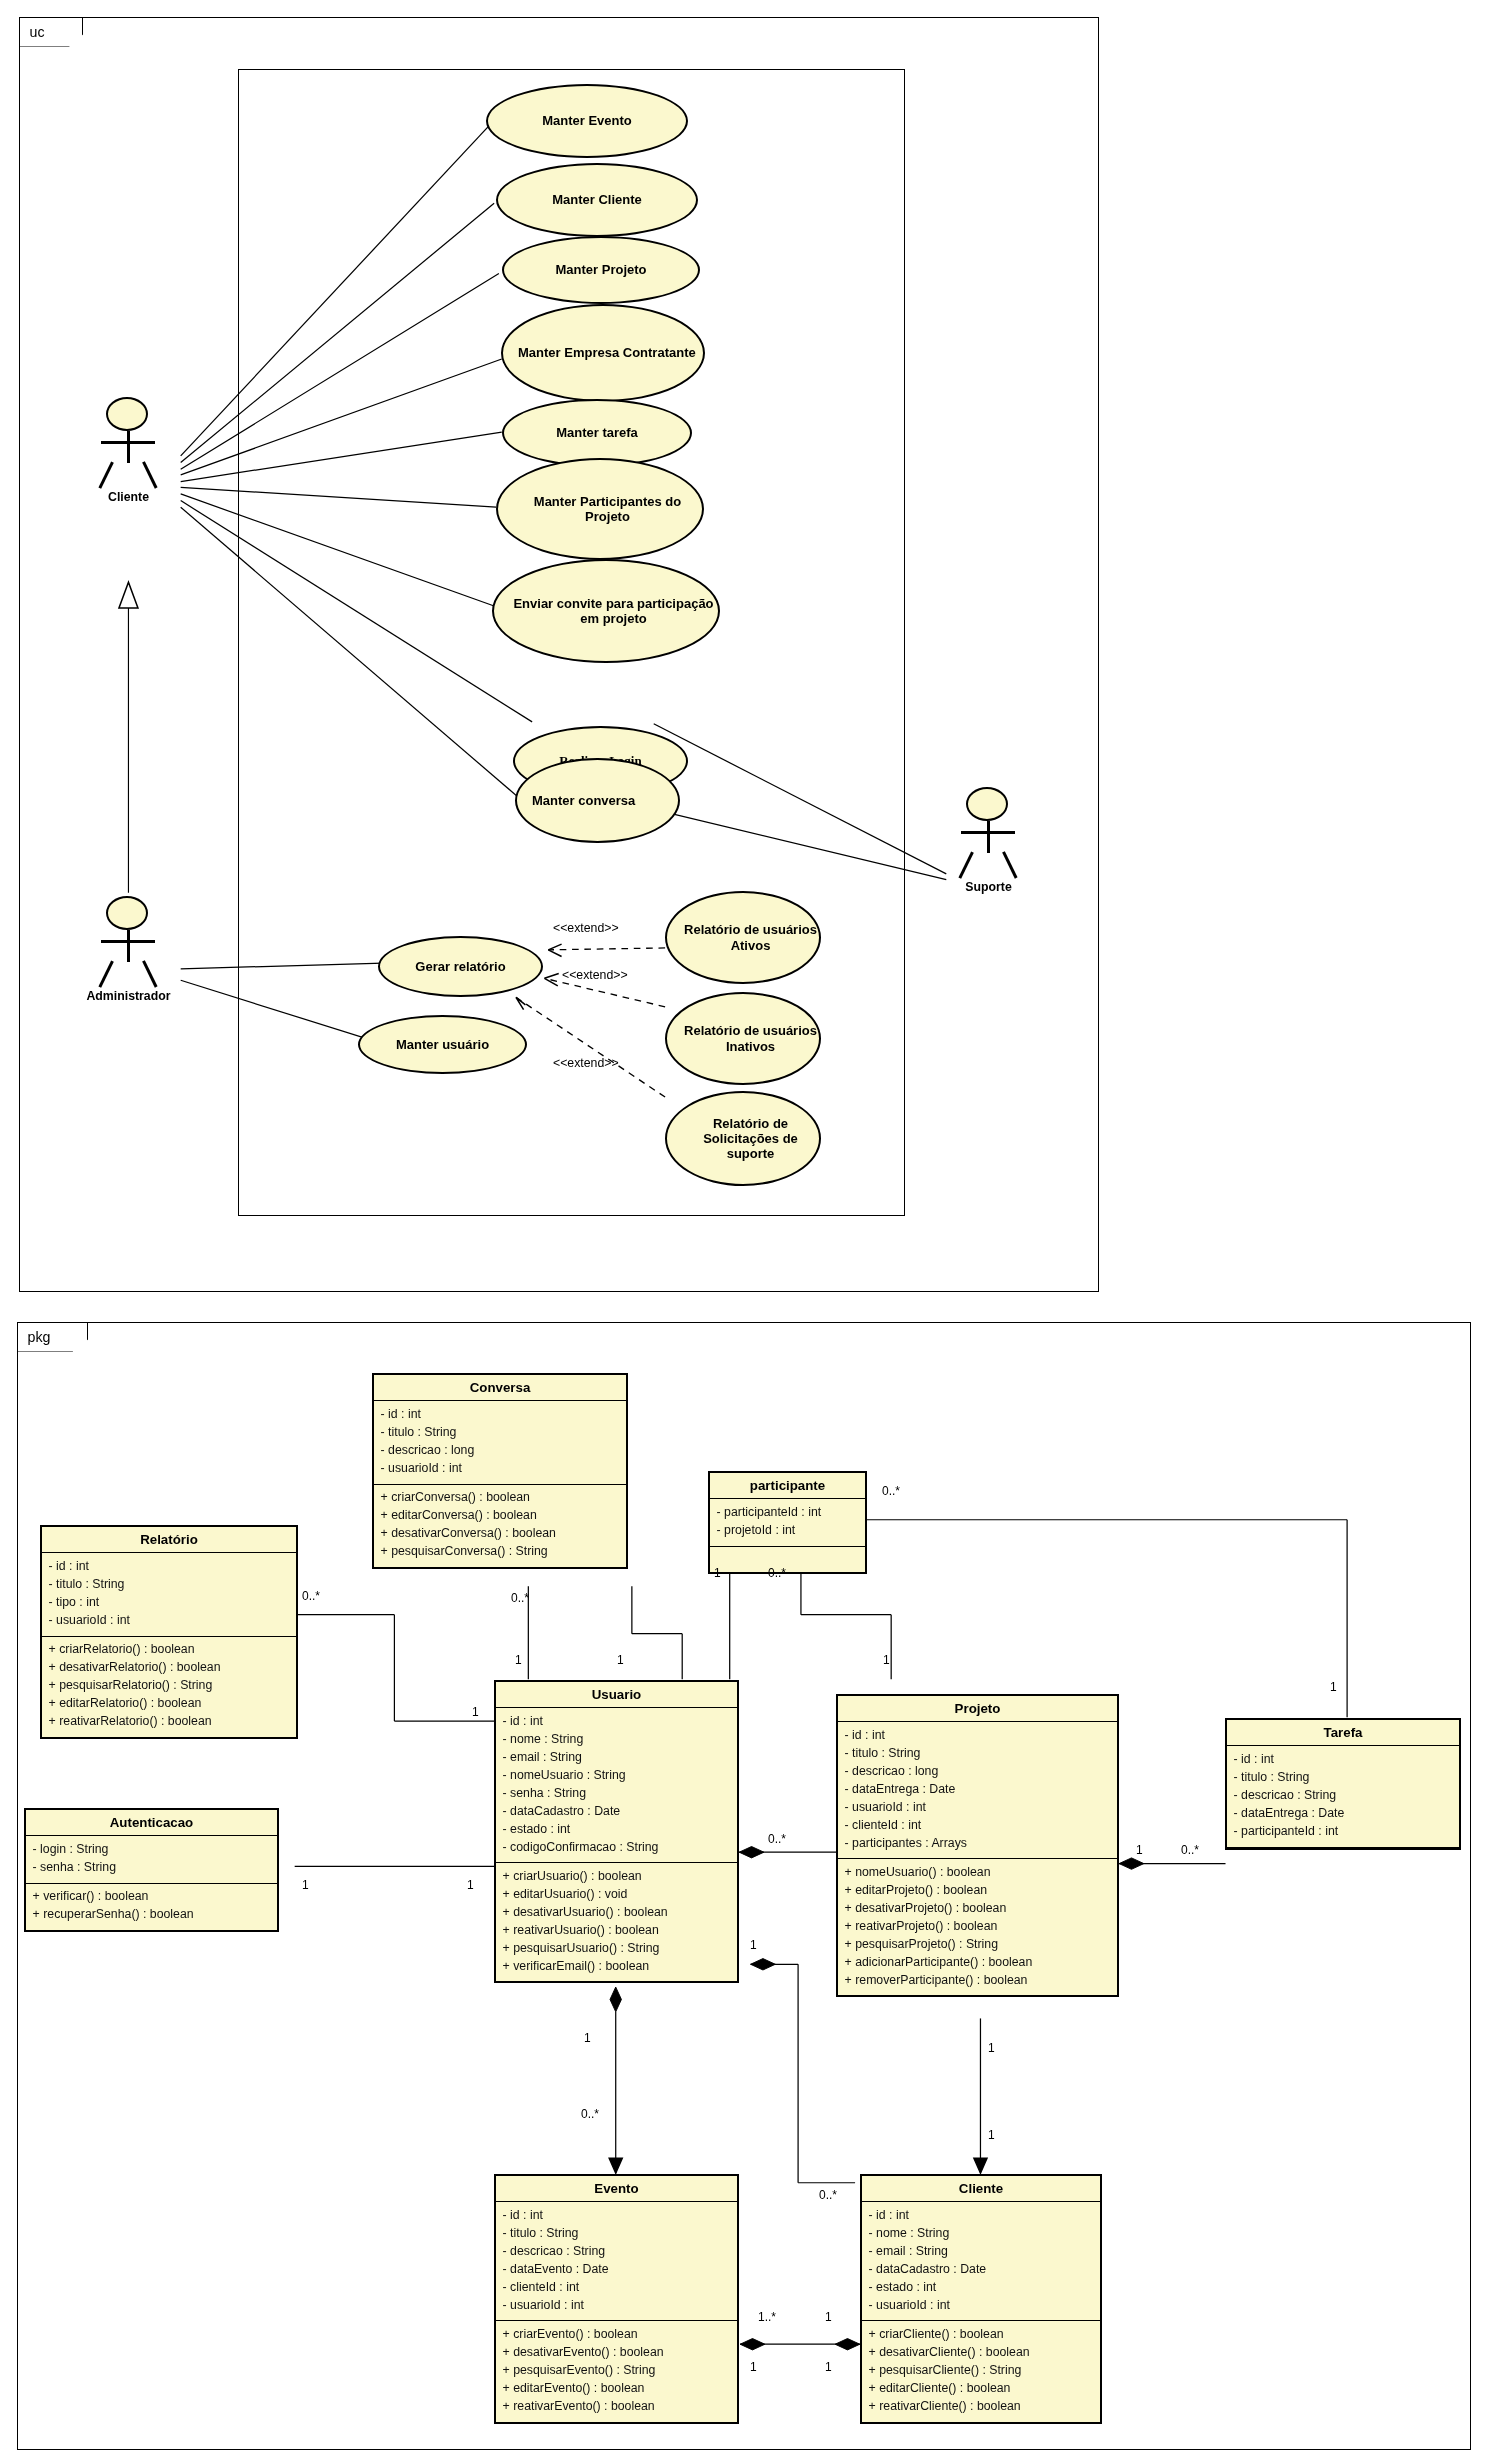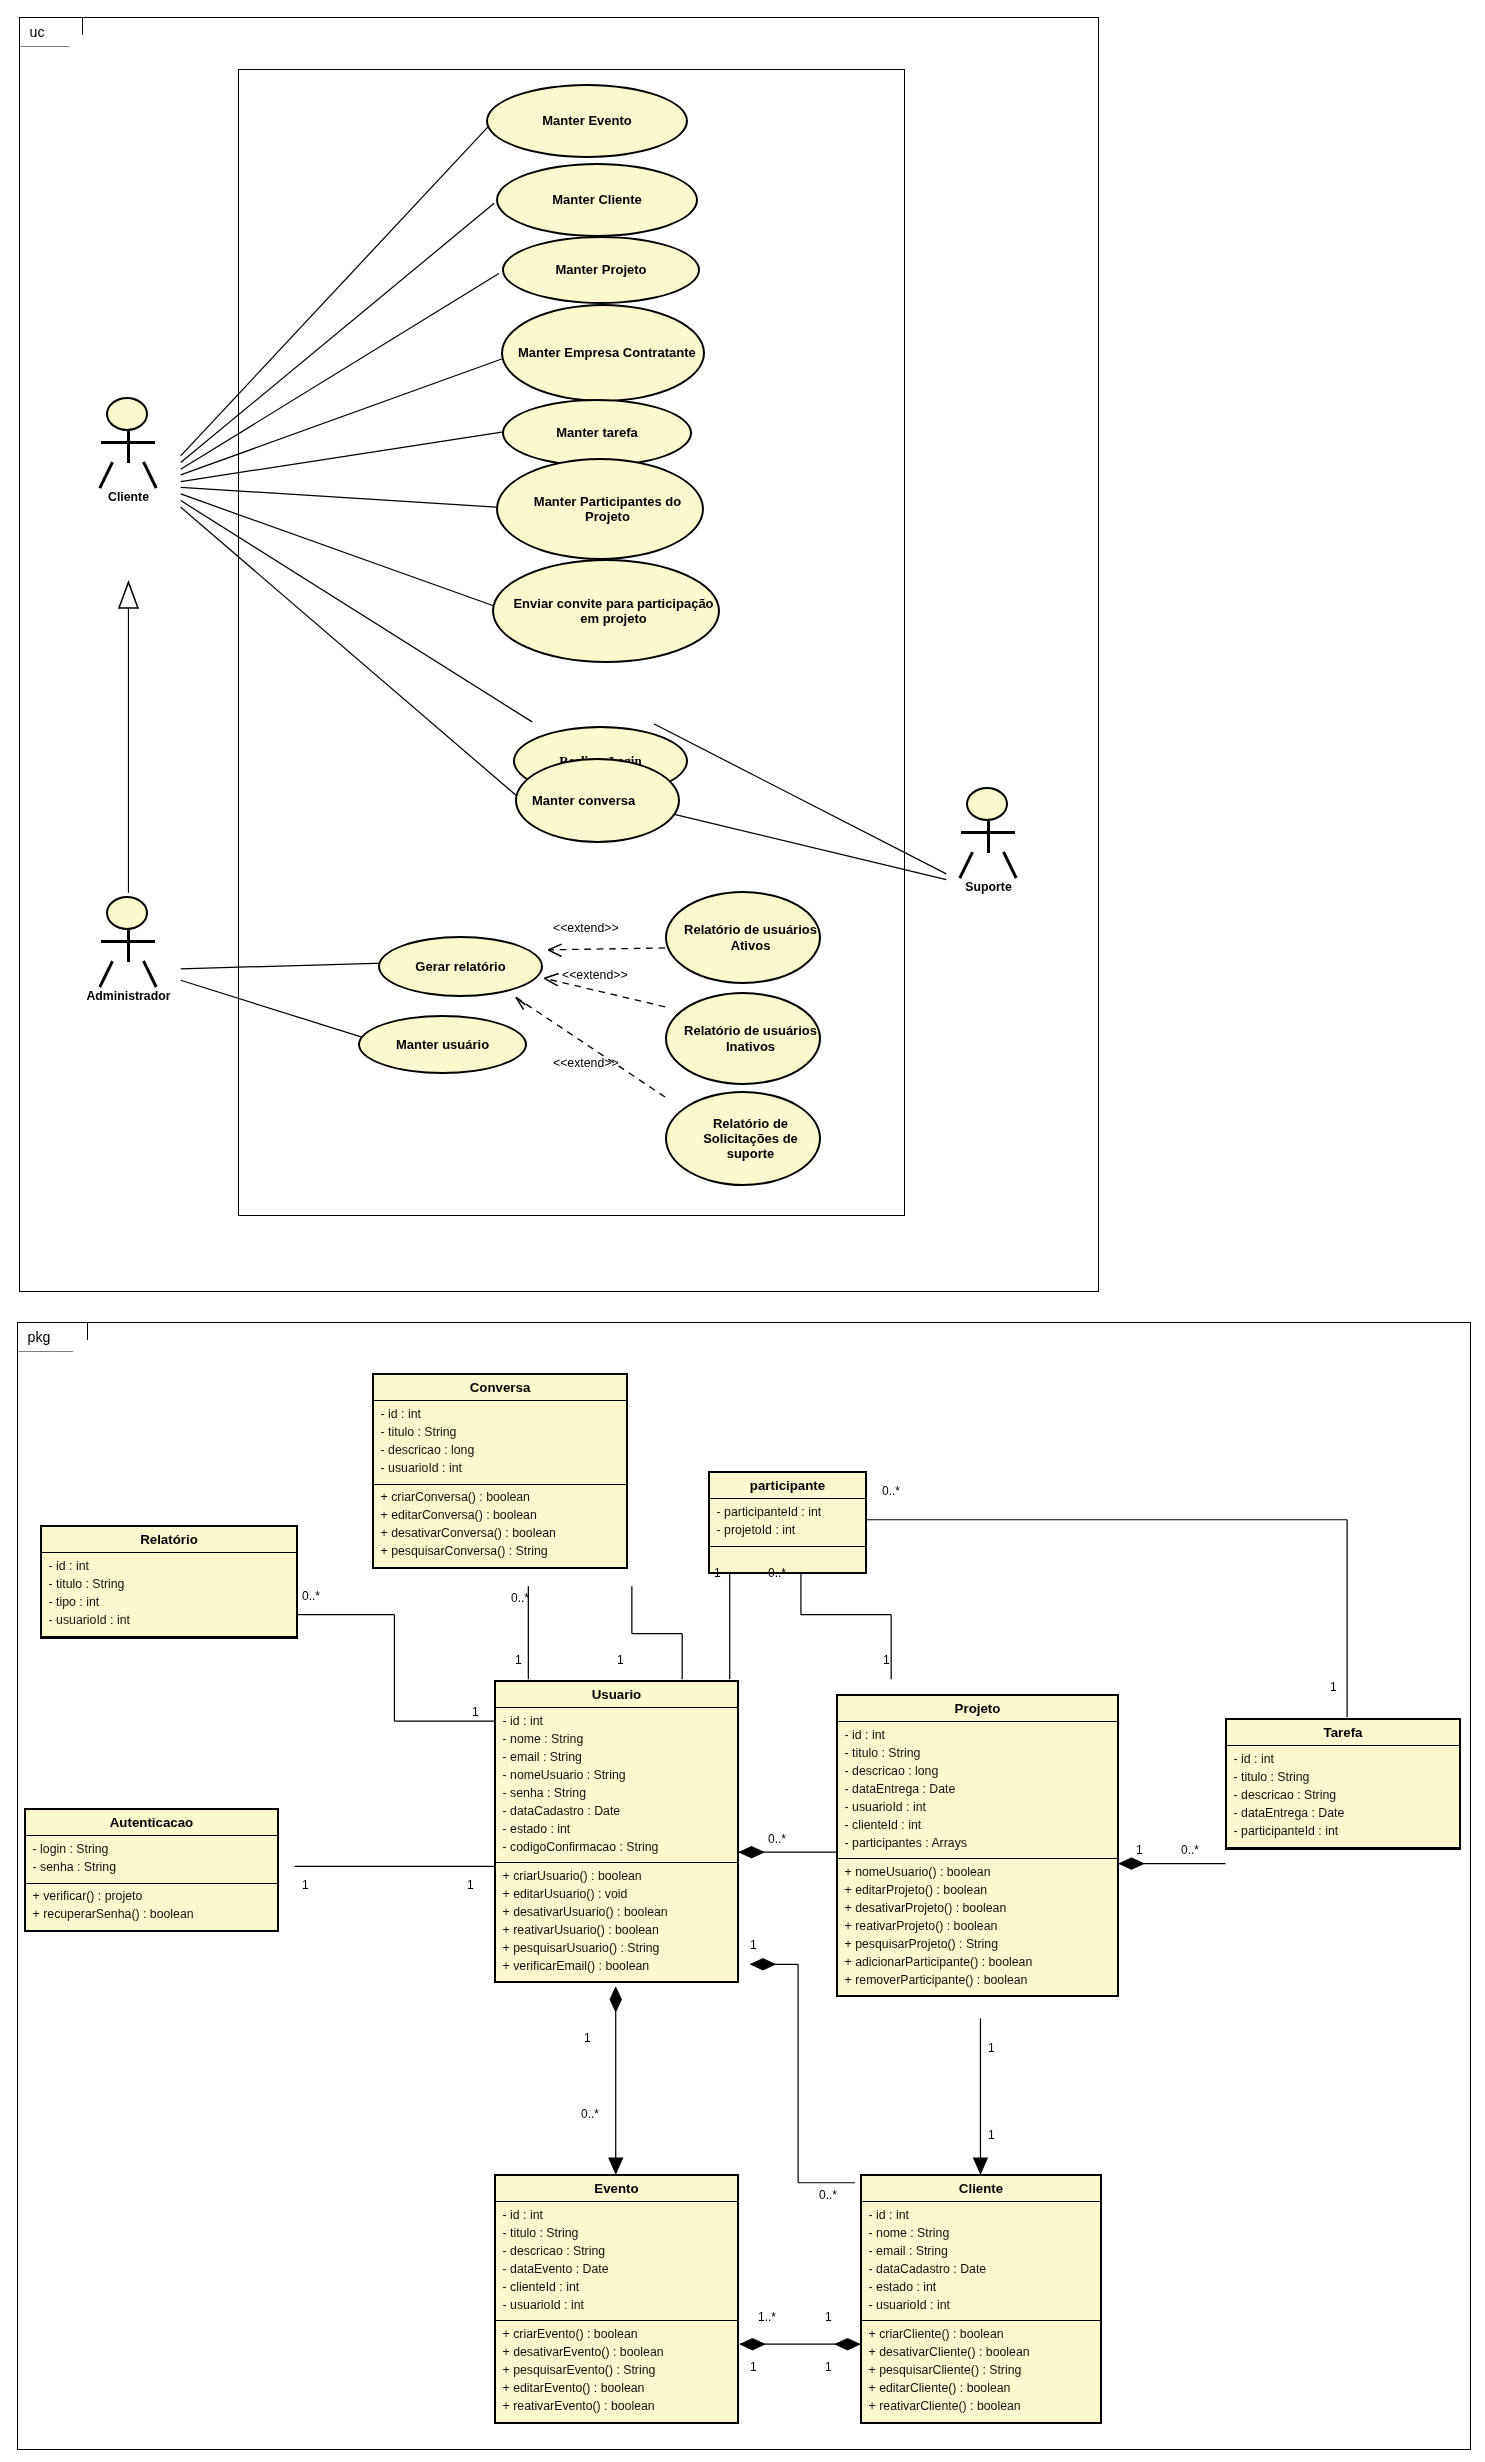--- a/index.html
+++ b/index.html
@@ -266,30 +266,37 @@
 </div>
 
 <div class="cls" style="left:40px;top:1525px;width:258px;">
   <div class="cname">Relatório</div>
   <div class="sect attrs">
     <div>- id : int</div>
     <div>- titulo : String</div>
     <div>- tipo : int</div>
     <div>- usuarioId : int</div>
   </div>
+  <div class="sect">
+    <div>+ criarRelatorio() : boolean</div>
+    <div>+ desativarRelatorio() : boolean</div>
+    <div>+ pesquisarRelatorio() : String</div>
+    <div>+ editarRelatorio() : boolean</div>
+    <div>+ reativarRelatorio() : boolean</div>
+  </div>
 </div>
 
 <div class="cls" style="left:24px;top:1808px;width:255px;">
   <div class="cname">Autenticacao</div>
   <div class="sect attrs">
     <div>- login : String</div>
     <div>- senha : String</div>
   </div>
   <div class="sect">
-    <div>+ verificar() : projeto</div>
+    <div>+ verificar() : boolean</div>
     <div>+ recuperarSenha() : boolean</div>
   </div>
 </div>
 
 <div class="cls" style="left:494px;top:1680px;width:245px;">
   <div class="cname">Usuario</div>
   <div class="sect attrs">
     <div>- id : int</div>
     <div>- nome : String</div>
     <div>- email : String</div>

